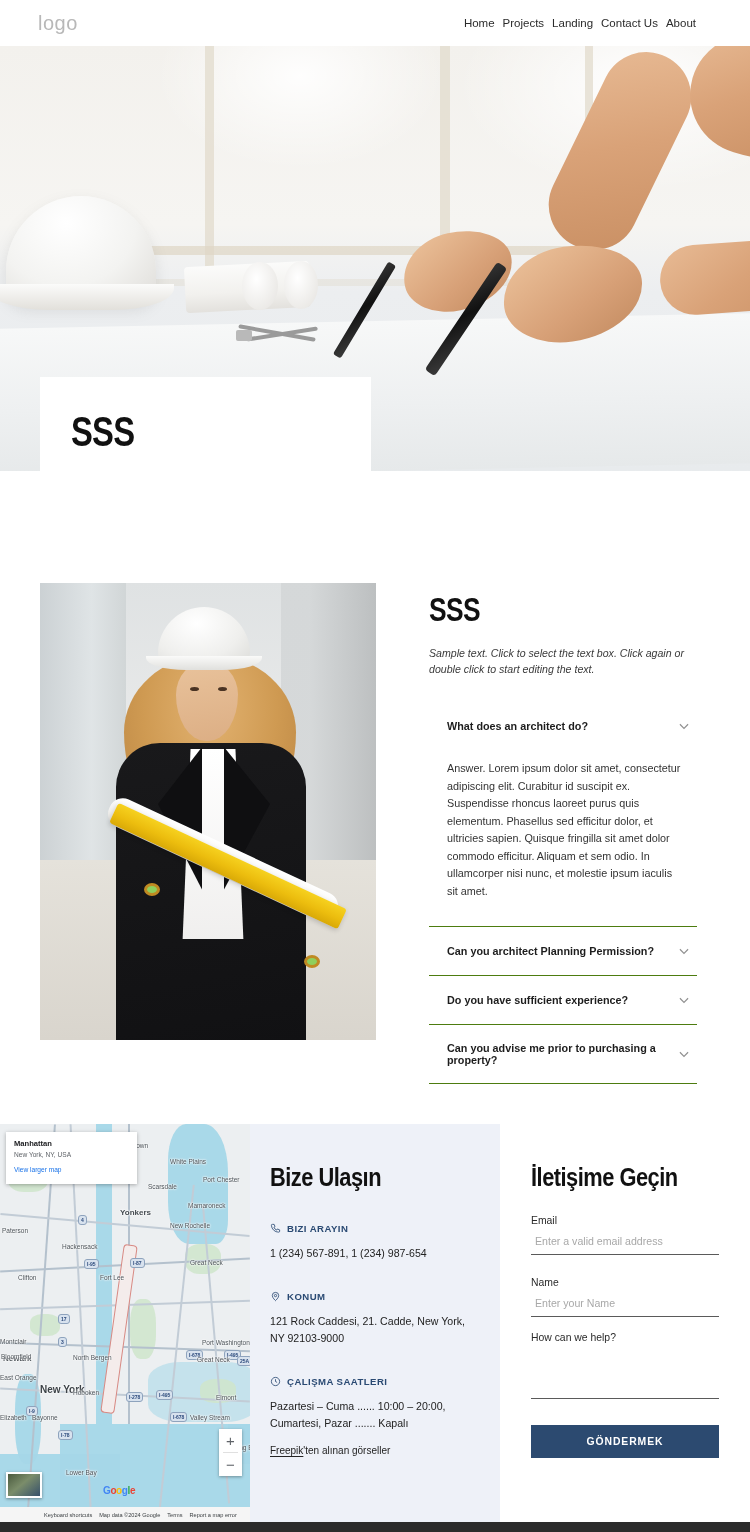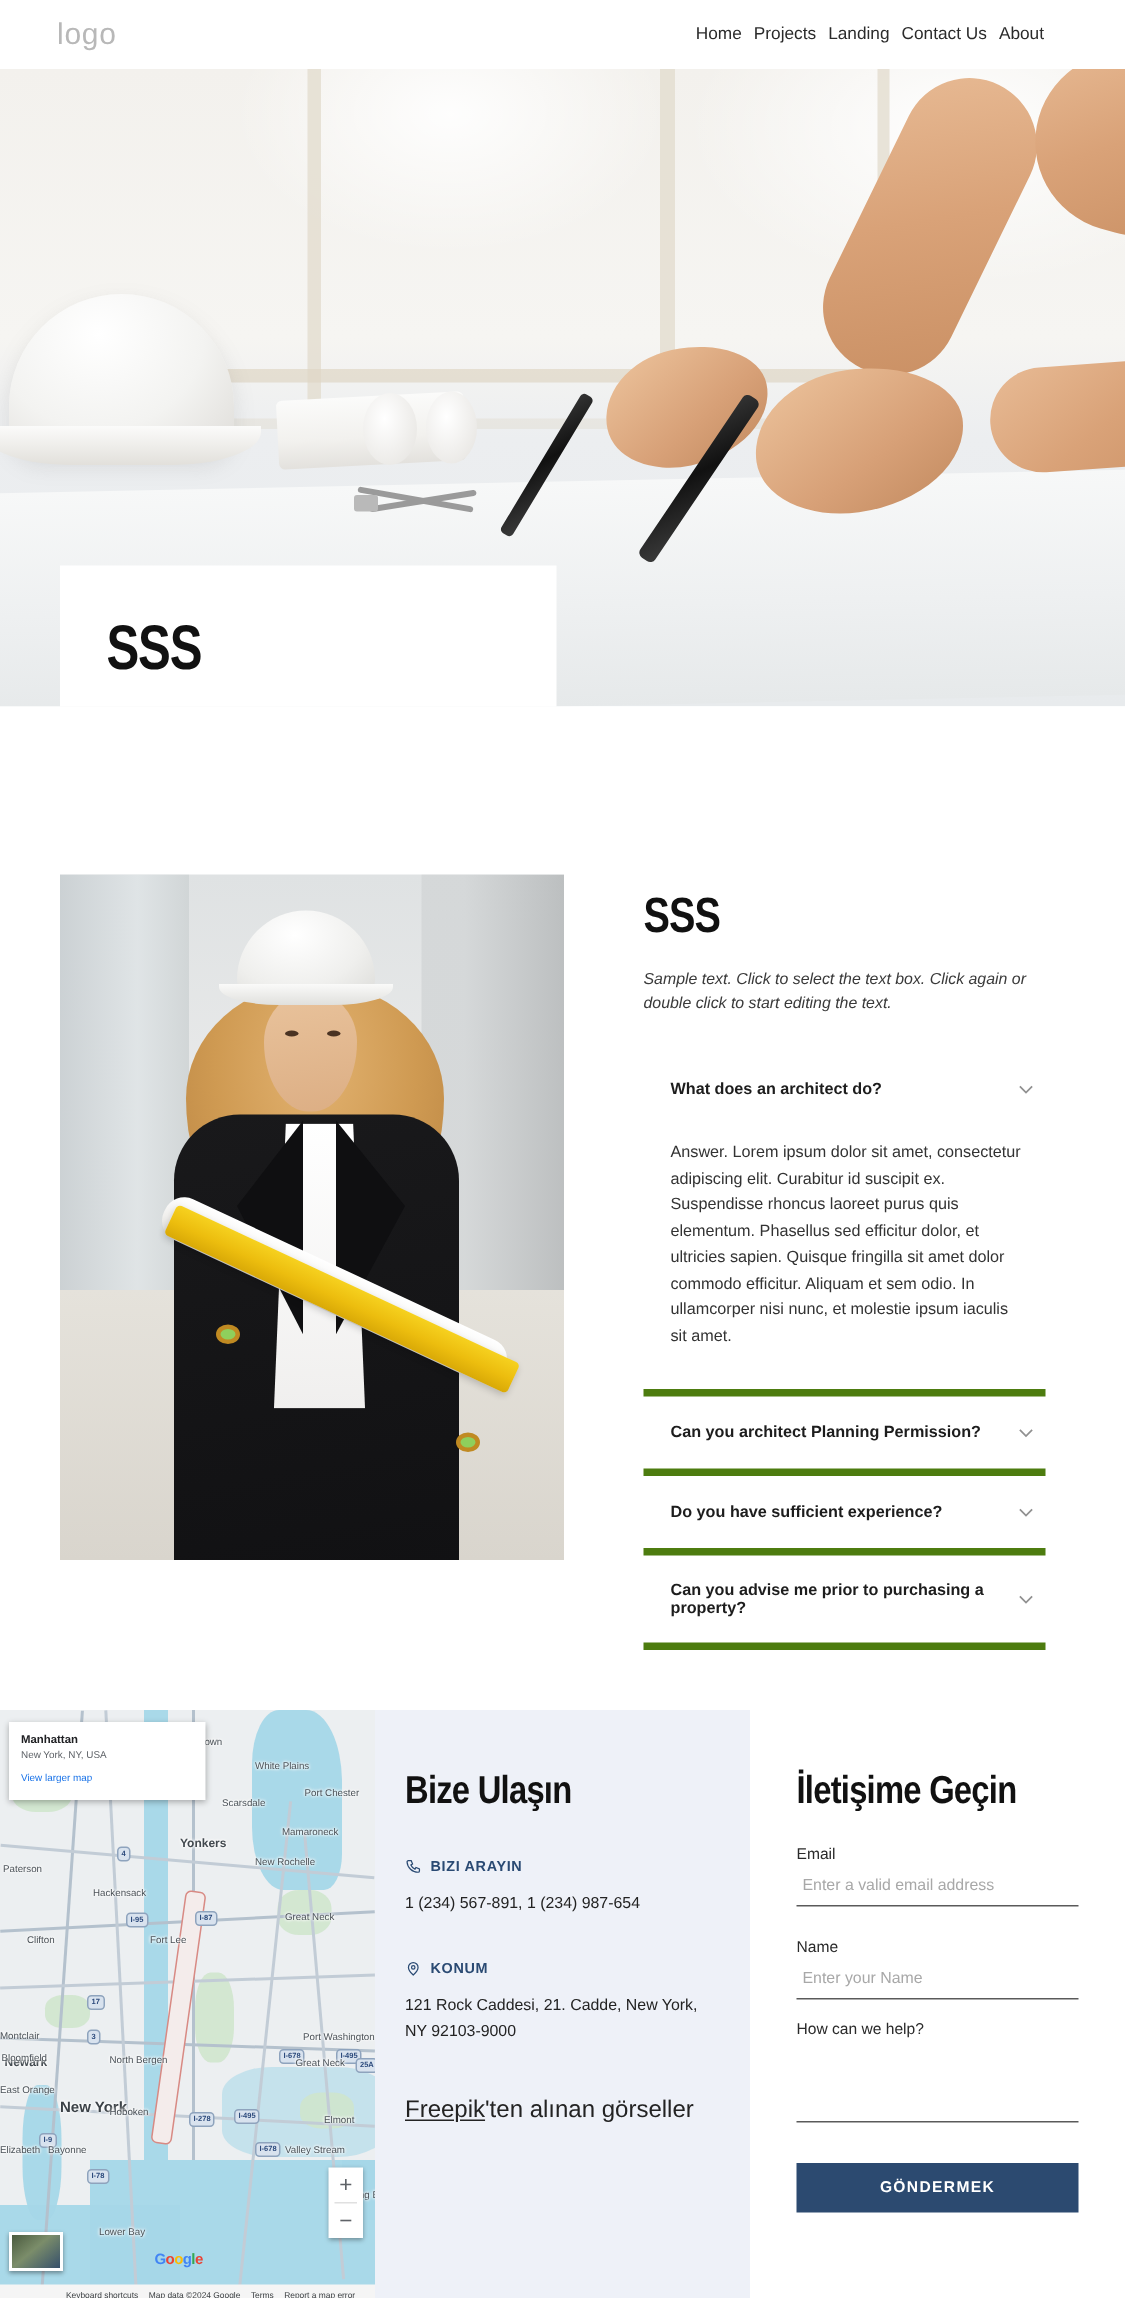--- a/index.html
+++ b/index.html
@@ -221,21 +221,21 @@
     transform-origin: left center;
   }
   .faq-sub {
     margin-top: 19px;
     font-size: 10.6px;
     line-height: 1.52;
     font-style: italic;
     color: #3a3a3a;
   }
   .faq-list { margin-top: 27px; }
-  .faq-item { border-bottom: 5px solid #4d7c0f; }
+  .faq-item { border-bottom: 1px solid #4d7c0f; }
   .faq-q {
     display: flex; align-items: center; justify-content: space-between;
     padding: 15px 6px 15px 18px;
     cursor: pointer;
   }
   .faq-q-text { font-size: 10.8px; font-weight: 700; color: #1d1d1d; }
   .chev { width: 14px; height: 14px; flex: none; opacity: .65; }
   .faq-a {
     padding: 12px 16px 26px 18px;
     font-size: 10.8px;
@@ -317,21 +317,21 @@
     transform: scaleX(0.84); transform-origin: left center;
   }
   .ci-block { margin-top: 30px; }
   .ci-label {
     display:flex; align-items:center; gap:6px;
     font-size:9.6px; font-weight:700; letter-spacing:0.45px;
     color:#2a4a73; text-transform:uppercase;
   }
   .ci-label svg { flex:none; }
   .ci-value { margin-top:11px; font-size:10.6px; line-height:1.55; color:#232323; }
-  .ci-credit { margin-top:36px; font-size:16px; color:#232323; }
+  .ci-credit { margin-top:14px; font-size:10px; color:#232323; }
   .ci-credit u { text-decoration-thickness:1px; text-underline-offset:2px; }
 
   
   .contact-form {
     flex: 1;
     background:#ffffff;
     padding: 38px 31px 0 31px;
   }
   .form-h {
     font-size: 26px; font-weight:700; color:#111; letter-spacing:-0.6px;
@@ -600,20 +600,30 @@
       <div class="ci-label">
         <svg width="11" height="11" viewBox="0 0 24 24" fill="none" stroke="#2a4a73" stroke-width="1.8">
             <path d="M12 21s7-6.2 7-11a7 7 0 1 0-14 0c0 4.8 7 11 7 11z"></path>
             <circle cx="12" cy="10" r="2.5"></circle>
           </svg>
         <span>KONUM</span>
       </div>
       <div class="ci-value">121 Rock Caddesi, 21. Cadde, New York, NY 92103-9000</div>
     </div>
 
+    <div class="ci-block">
+      <div class="ci-label">
+        <svg width="11" height="11" viewBox="0 0 24 24" fill="none" stroke="#2a4a73" stroke-width="1.8">
+            <circle cx="12" cy="12" r="9"></circle>
+            <path d="M12 7v5l3.5 2"></path>
+          </svg>
+        <span>ÇALIŞMA SAATLERI</span>
+      </div>
+      <div class="ci-value">Pazartesi – Cuma ...... 10:00 – 20:00, Cumartesi, Pazar ....... Kapalı</div>
+    </div>
 
     <div class="ci-credit"><u><a href="#" style="color:inherit;text-decoration:none;">Freepik</a></u><span>'ten alınan görseller</span></div>
   </div>
 
   <div class="contact-form">
     <h2 class="form-h">İletişime Geçin</h2>
 
     <div class="field">
       <div class="field-label">Email</div>
       <input class="field-input" type="email" placeholder="Enter a valid email address" style="">

